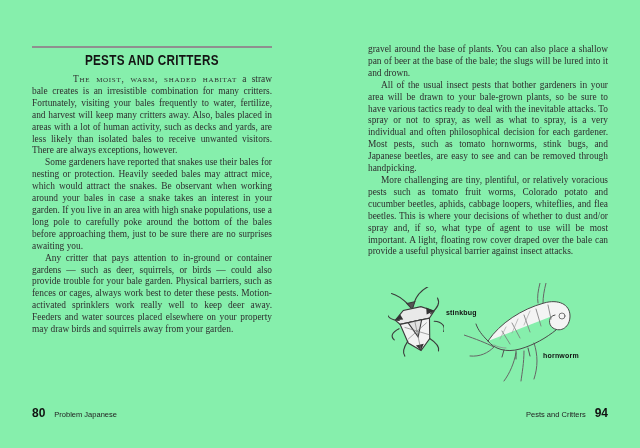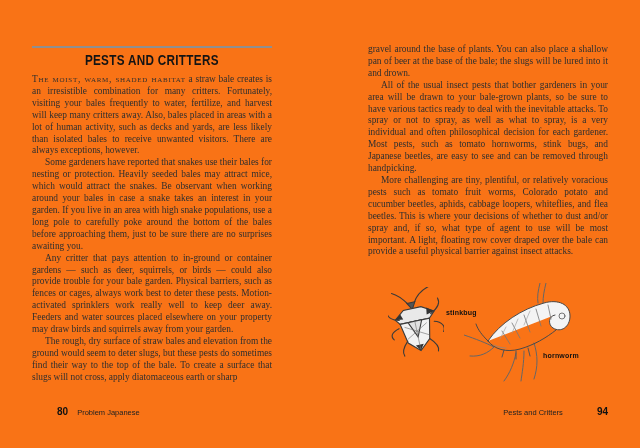--- a/index.html
+++ b/index.html
@@ -1,20 +1,20 @@
 <!DOCTYPE html>
 <html><head>
 <meta charset="utf-8">
 <style>
   html, body { margin: 0; padding: 0; background: #e8e8e8; }
   #spread {
     position: relative;
     width: 640px;
     height: 448px;
-    background: #f97316;
+    background: #86efac;
     overflow: hidden;
     font-family: "Liberation Serif", serif;
   }
   .rule {
     position: absolute;
     left: 32px; top: 46px;
     width: 240px; height: 2px;
     background: #8f8f8f;
   }
   .heading-wrap {
@@ -39,34 +39,34 @@
     width: 240px;
     text-align: justify;
     font-size: 9.4px;
     line-height: 11.9px;
     color: #2f2f2f;
   }
   #left-body  { left: 32px;  top: 74px; }
   #right-body { left: 368px; top: 44px; }
   .para { margin: 0; }
   .para.indent { text-indent: 13px; }
-  .sc { font-variant: small-caps; letter-spacing: 0.7px; }
+  .sc { font-variant: small-caps; letter-spacing: 0.7px; margin-left: 41px; }
   .footer {
     position: absolute;
     top: 406px;
     display: flex;
     align-items: baseline;
     gap: 9px;
     font-family: "Liberation Sans", sans-serif;
     font-size: 7.5px;
     color: #222;
   }
   #footer-left  { left: 32px; }
   #footer-right { right: 32px; }
-  .pagenum { font-weight: bold; font-size: 10px; color: #111; margin-left: 25px; }
+  .pagenum { font-weight: bold; font-size: 12px; color: #111; }
   .illus { position: absolute; }
   #stinkbug-illus { left: 388px; top: 287px; }
   #hornworm-illus { left: 464px; top: 283px; }
   .illus-label {
     position: absolute;
     font-family: "Liberation Sans", sans-serif;
     font-weight: bold;
     font-size: 7px;
     letter-spacing: 0.2px;
     color: #111;
@@ -83,21 +83,20 @@
   <div class="rule"></div>
 
   <div class="heading-wrap">
     <span class="heading-inner">PESTS AND CRITTERS</span>
   </div>
 
   <div id="left-body" class="page-body">
     <p class="para"><span class="sc">The moist, warm, shaded habitat</span><span> a straw bale creates is an irresistible combination for many critters. Fortunately, visiting your bales frequently to water, fertilize, and harvest will keep many critters away. Also, bales placed in areas with a lot of human activity, such as decks and yards, are less likely than isolated bales to receive unwanted visitors. There are always exceptions, however.</span></p>
     <p class="para indent">Some gardeners have reported that snakes use their bales for nesting or protection. Heavily seeded bales may attract mice, which would attract the snakes. Be observant when working around your bales in case a snake takes an interest in your garden. If you live in an area with high snake populations, use a long pole to carefully poke around the bottom of the bales before approaching them, just to be sure there are no surprises awaiting you.</p>
     <p class="para indent">Any critter that pays attention to in-ground or container gardens — such as deer, squirrels, or birds — could also provide trouble for your bale garden. Physical barriers, such as fences or cages, always work best to deter these pests. Motion-activated sprinklers work really well to keep deer away. Feeders and water sources placed elsewhere on your property may draw birds and squirrels away from your garden.</p>
-    <p class="para indent">The rough, dry surface of straw bales and elevation from the ground would seem to deter slugs, but these pests do sometimes find their way to the top of the bale. To create a surface that slugs will not cross, apply diatomaceous earth or sharp</p>
   </div>
 
   <div id="footer-left" class="footer">
     <span class="pagenum">80</span>
     <span class="section">Problem Japanese</span>
   </div>
 
   <div id="right-body" class="page-body">
     <p class="para">gravel around the base of plants. You can also place a shallow pan of beer at the base of the bale; the slugs will be lured into it and drown.</p>
     <p class="para indent">All of the usual insect pests that bother gardeners in your area will be drawn to your bale-grown plants, so be sure to have various tactics ready to deal with the inevitable attacks. To spray or not to spray, as well as what to spray, is a very individual and often philosophical decision for each gardener. Most pests, such as tomato hornworms, stink bugs, and Japanese beetles, are easy to see and can be removed through handpicking.</p>

